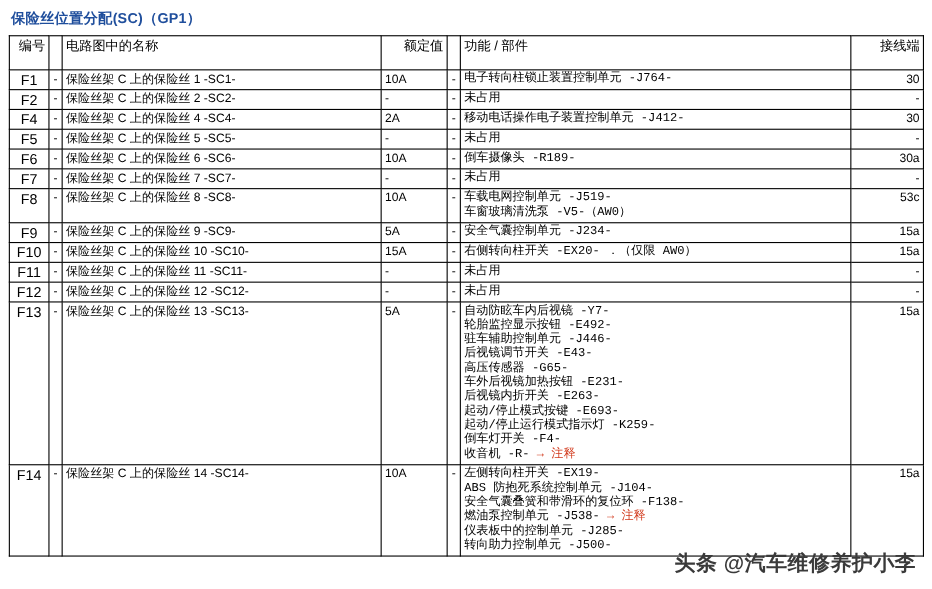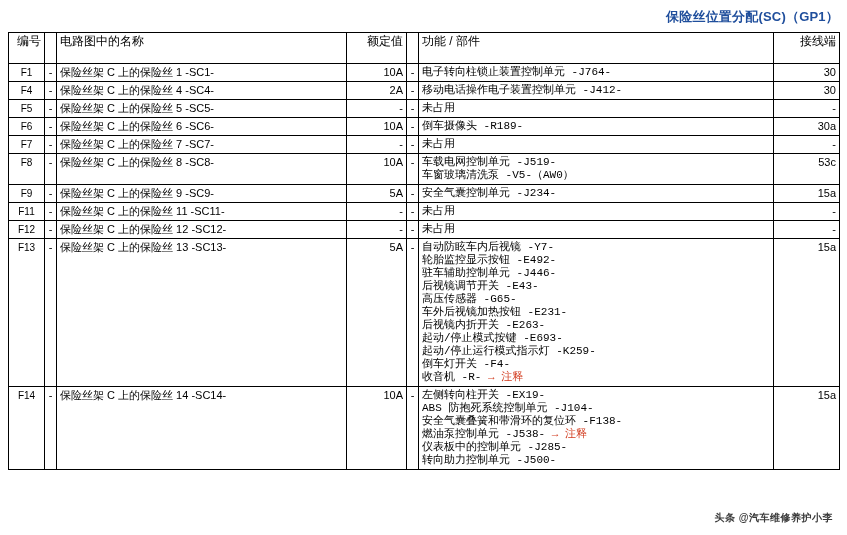--- a/index.html
+++ b/index.html
@@ -21,21 +21,20 @@
     height: 535px;
     box-sizing: border-box;
     padding: 6px 8px 0 8px;
   }
   .doc-title {
     color: #1f4e9c;
     font-size: 13px;
     font-weight: bold;
     letter-spacing: 0.2px;
     margin: 2px 0 6px 2px;
-    text-align: right;
   }
   table.fuse {
     border-collapse: collapse;
     table-layout: fixed;
     width: 831px;
     font-size: 11px;
   }
   table.fuse td, table.fuse th {
     border: 1px solid #000000;
     vertical-align: top;
@@ -56,55 +55,55 @@
   col.c-dash  { width: 12px; }
   col.c-name  { width: 290px; }
   col.c-val   { width: 60px; }
   col.c-dash2 { width: 12px; }
   col.c-func  { width: 355px; }
   col.c-term  { width: 66px; }
 
   td.c-id {
     text-align: center;
     font-weight: bold;
-    font-size: 10px;
+    font-size: 13px;
     vertical-align: top;
     padding-top: 3px;
   }
   td.c-dash, td.c-dash2 {
     text-align: center;
     color: #000;
     padding-top: 3px;
   }
   td.c-name {
     padding-left: 5px;
     padding-top: 3px;
   }
   td.c-val {
-    text-align: right;
+    text-align: left;
     padding-top: 3px;
   }
   td.c-func {
     padding-left: 5px;
     padding-top: 3px;
     white-space: pre-line;
     font-family: Liberation Mono, monospace;
   }
   td.c-term {
     text-align: right;
     padding-top: 3px;
   }
   .note {
     color: #d23b1e;
   }
   .watermark {
     position: absolute;
     right: 14px;
     bottom: 10px;
-    font-size: 10px;
+    font-size: 19px;
     font-weight: bold;
     color: #3a3a3a;
     letter-spacing: 0.5px;
   }
 </style>
 </head>
 <body>
 
 <div id="page">
 
@@ -135,20 +134,29 @@
         <tr>
           <td class="c-id">F1</td>
           <td class="c-dash">-</td>
           <td class="c-name">保险丝架 C 上的保险丝 1 -SC1-</td>
           <td class="c-val">10A</td>
           <td class="c-dash2">-</td>
           <td class="c-func">电子转向柱锁止装置控制单元 -J764-</td>
           <td class="c-term">30</td>
         </tr>
         <tr>
+          <td class="c-id">F2</td>
+          <td class="c-dash">-</td>
+          <td class="c-name">保险丝架 C 上的保险丝 2 -SC2-</td>
+          <td class="c-val">-</td>
+          <td class="c-dash2">-</td>
+          <td class="c-func">未占用</td>
+          <td class="c-term">-</td>
+        </tr>
+        <tr>
           <td class="c-id">F4</td>
           <td class="c-dash">-</td>
           <td class="c-name">保险丝架 C 上的保险丝 4 -SC4-</td>
           <td class="c-val">2A</td>
           <td class="c-dash2">-</td>
           <td class="c-func">移动电话操作电子装置控制单元 -J412-</td>
           <td class="c-term">30</td>
         </tr>
         <tr>
           <td class="c-id">F5</td>
@@ -189,20 +197,29 @@
         <tr>
           <td class="c-id">F9</td>
           <td class="c-dash">-</td>
           <td class="c-name">保险丝架 C 上的保险丝 9 -SC9-</td>
           <td class="c-val">5A</td>
           <td class="c-dash2">-</td>
           <td class="c-func">安全气囊控制单元 -J234-</td>
           <td class="c-term">15a</td>
         </tr>
         <tr>
+          <td class="c-id">F10</td>
+          <td class="c-dash">-</td>
+          <td class="c-name">保险丝架 C 上的保险丝 10 -SC10-</td>
+          <td class="c-val">15A</td>
+          <td class="c-dash2">-</td>
+          <td class="c-func">右侧转向柱开关 -EX20- ．（仅限 AW0）</td>
+          <td class="c-term">15a</td>
+        </tr>
+        <tr>
           <td class="c-id">F11</td>
           <td class="c-dash">-</td>
           <td class="c-name">保险丝架 C 上的保险丝 11 -SC11-</td>
           <td class="c-val">-</td>
           <td class="c-dash2">-</td>
           <td class="c-func">未占用</td>
           <td class="c-term">-</td>
         </tr>
         <tr>
           <td class="c-id">F12</td>

